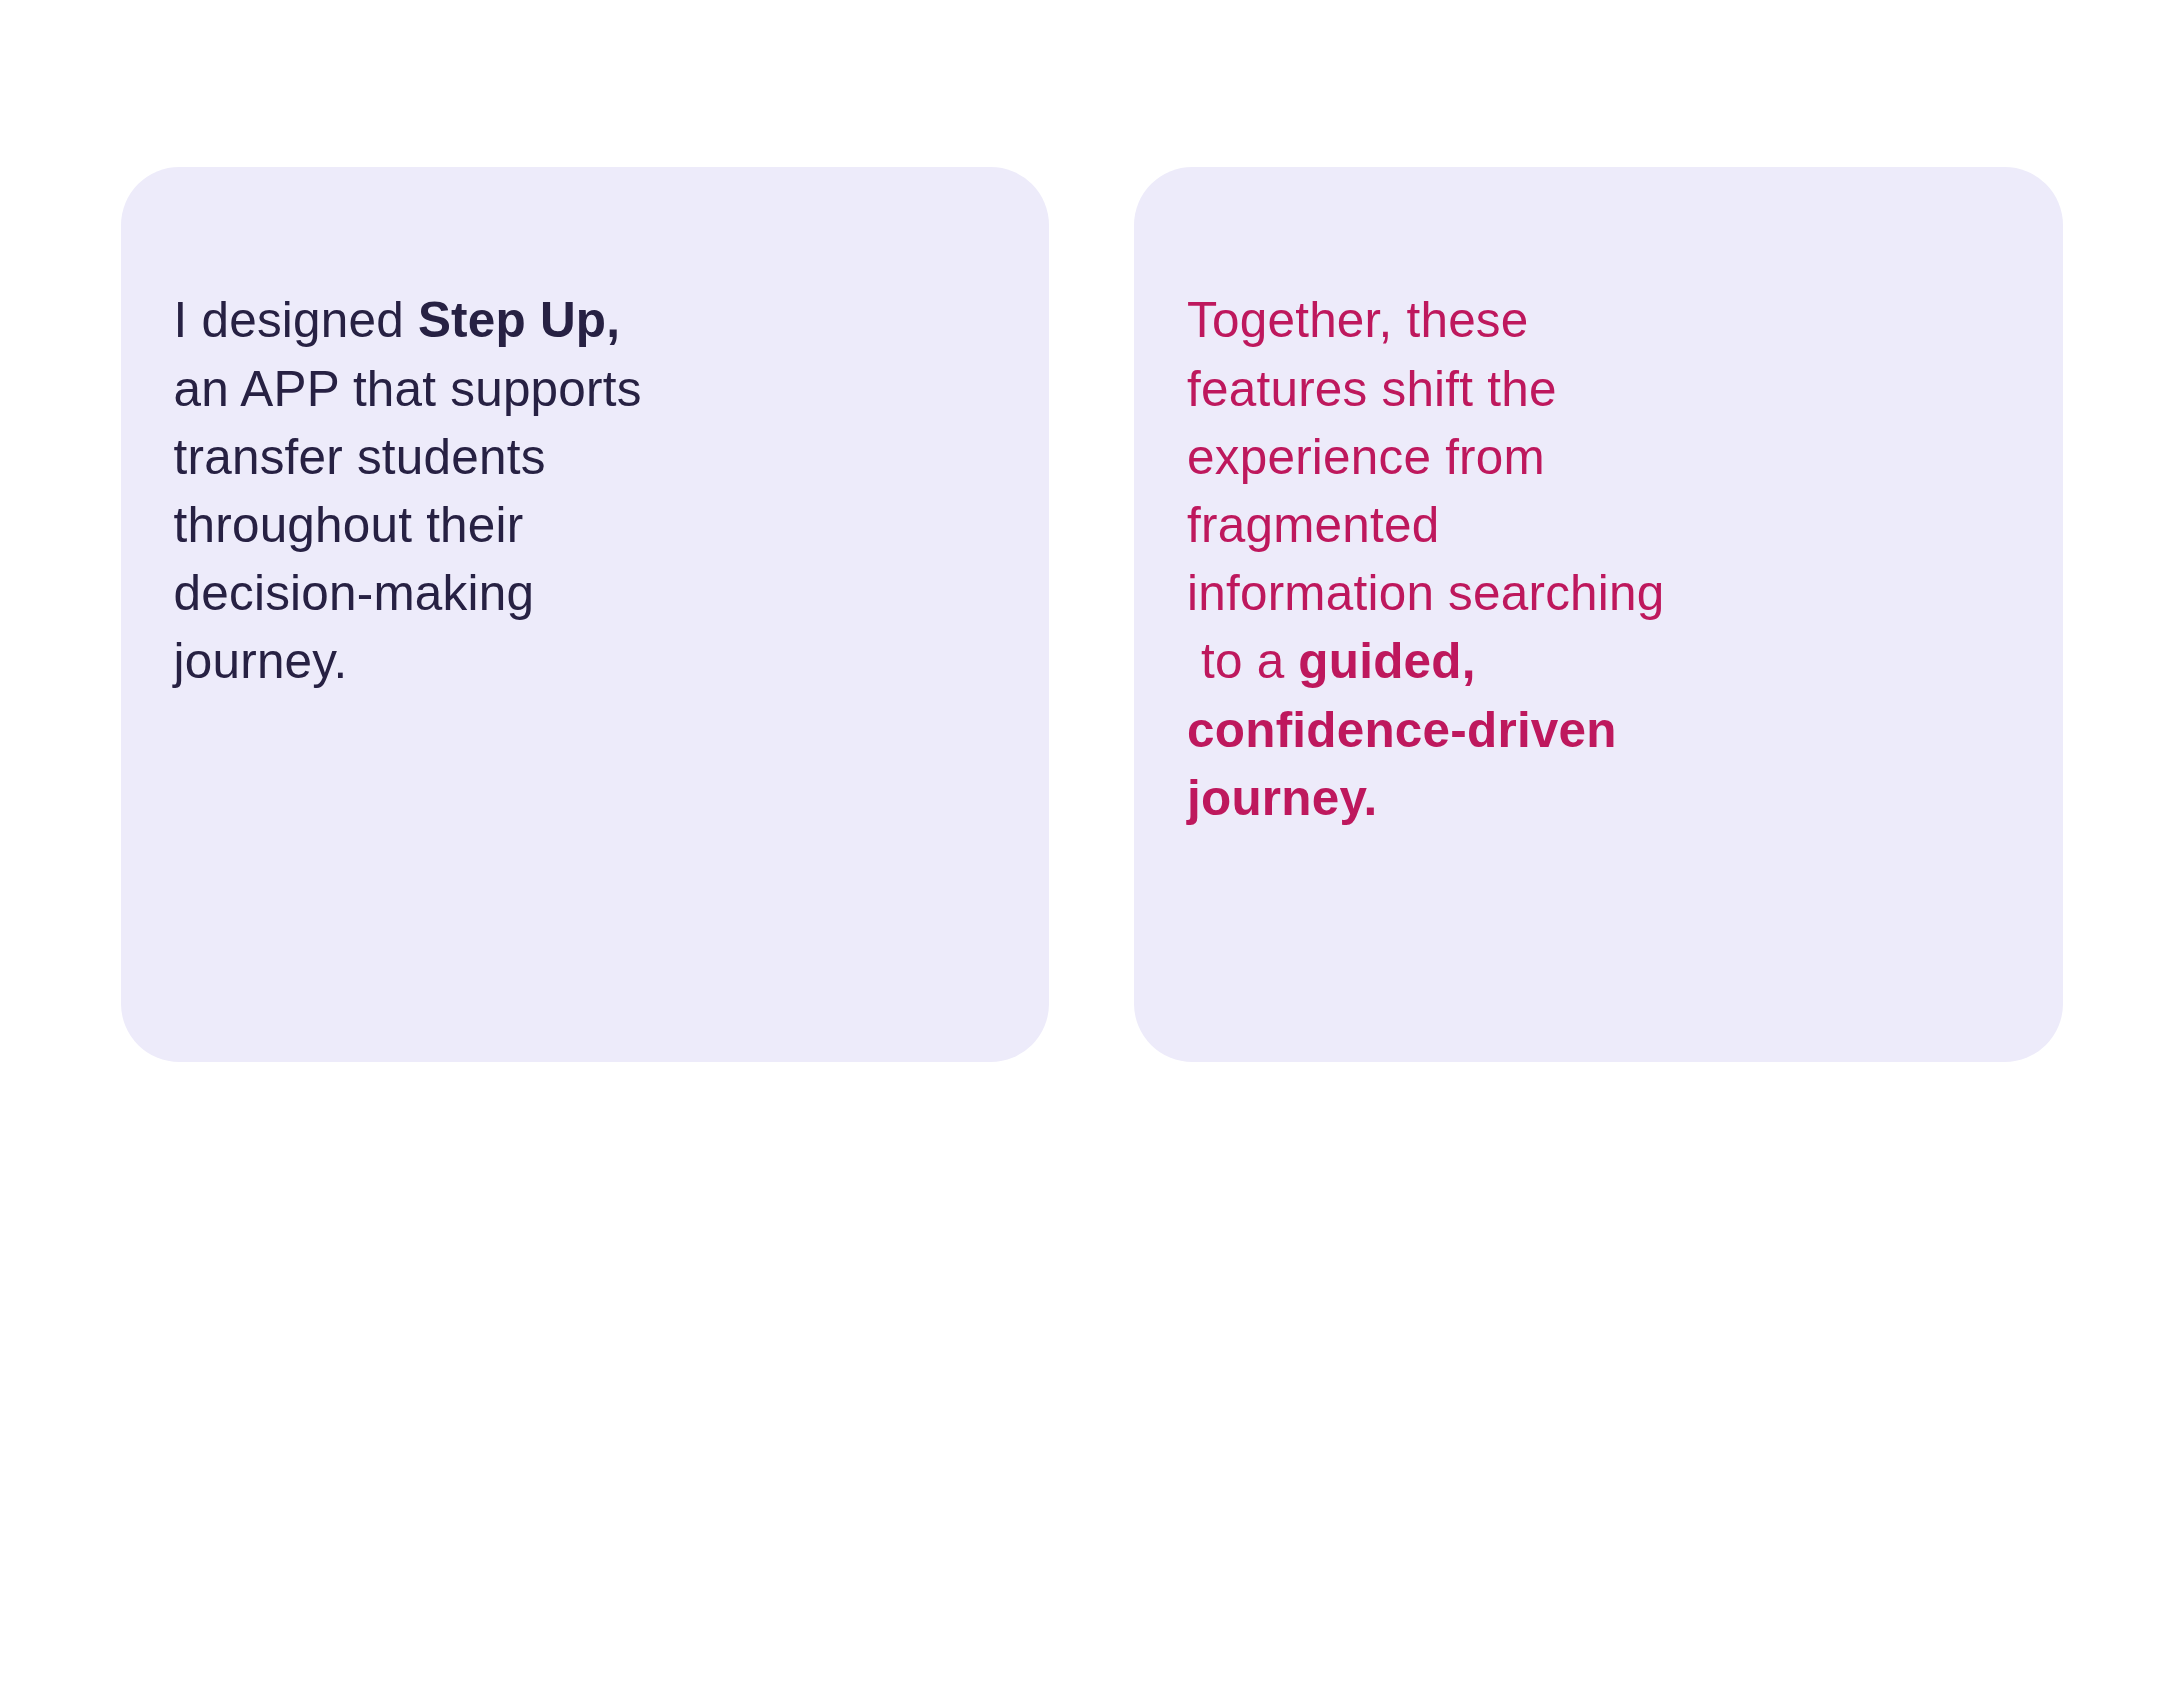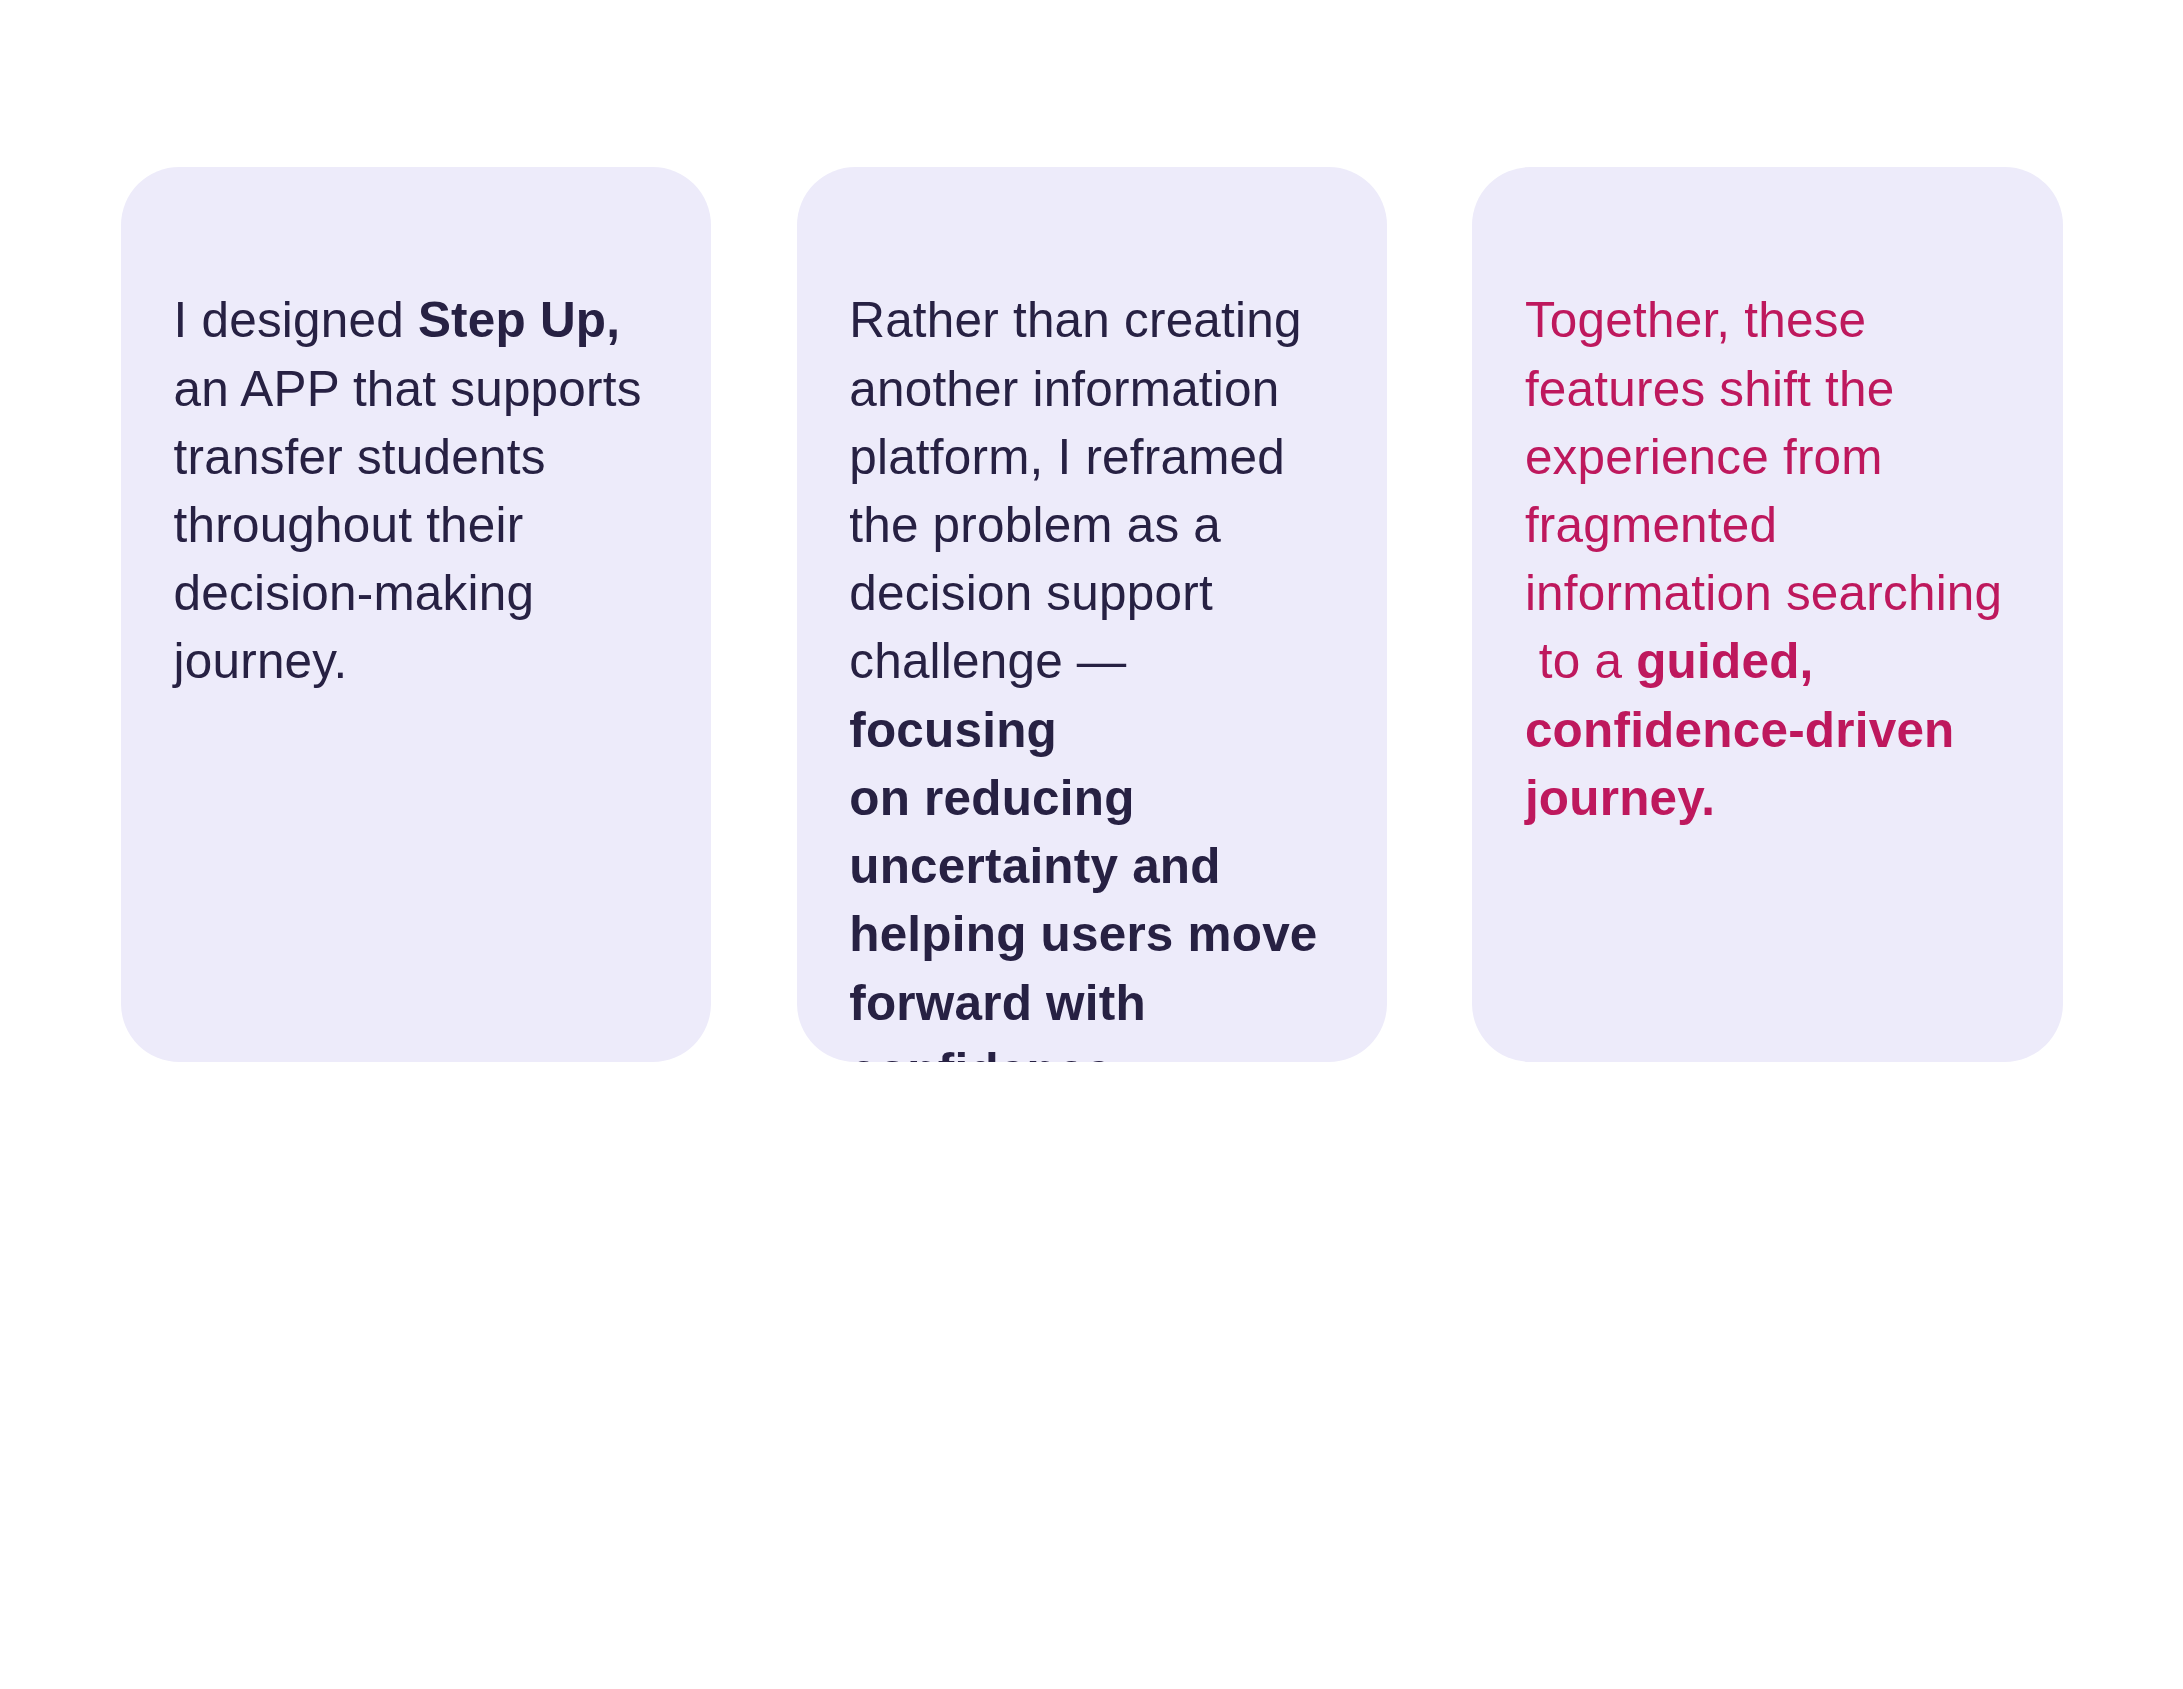--- a/index.html
+++ b/index.html
@@ -53,33 +53,20 @@
   <div class="cards-row">
     <article class="card" style="background: rgb(237, 235, 250);">
       <p class="card-text" style="color: rgb(39, 33, 67);"><span>I designed </span><span class="b">Step Up,</span><span>
 an APP that supports
 transfer students
 throughout their
 decision-making
 journey.</span></p>
     </article>
     <article class="card" style="background: rgb(237, 235, 250);">
-      <p class="card-text" style="color: rgb(39, 33, 67);"><span>Rather than creating
-another information
-platform, I reframed
-the problem as a
-decision support
-challenge — </span><span class="b">focusing
-on reducing
-uncertainty and
-helping users move
-forward with
-confidence.</span></p>
-    </article>
-    <article class="card" style="background: rgb(237, 235, 250);">
       <p class="card-text" style="color: #be185d;"><span>Together, these
 features shift the
 experience from
 fragmented
 information searching
 &nbsp;to a </span><span class="b">guided,
 confidence-driven
 journey.</span></p>
     </article>
   </div>

